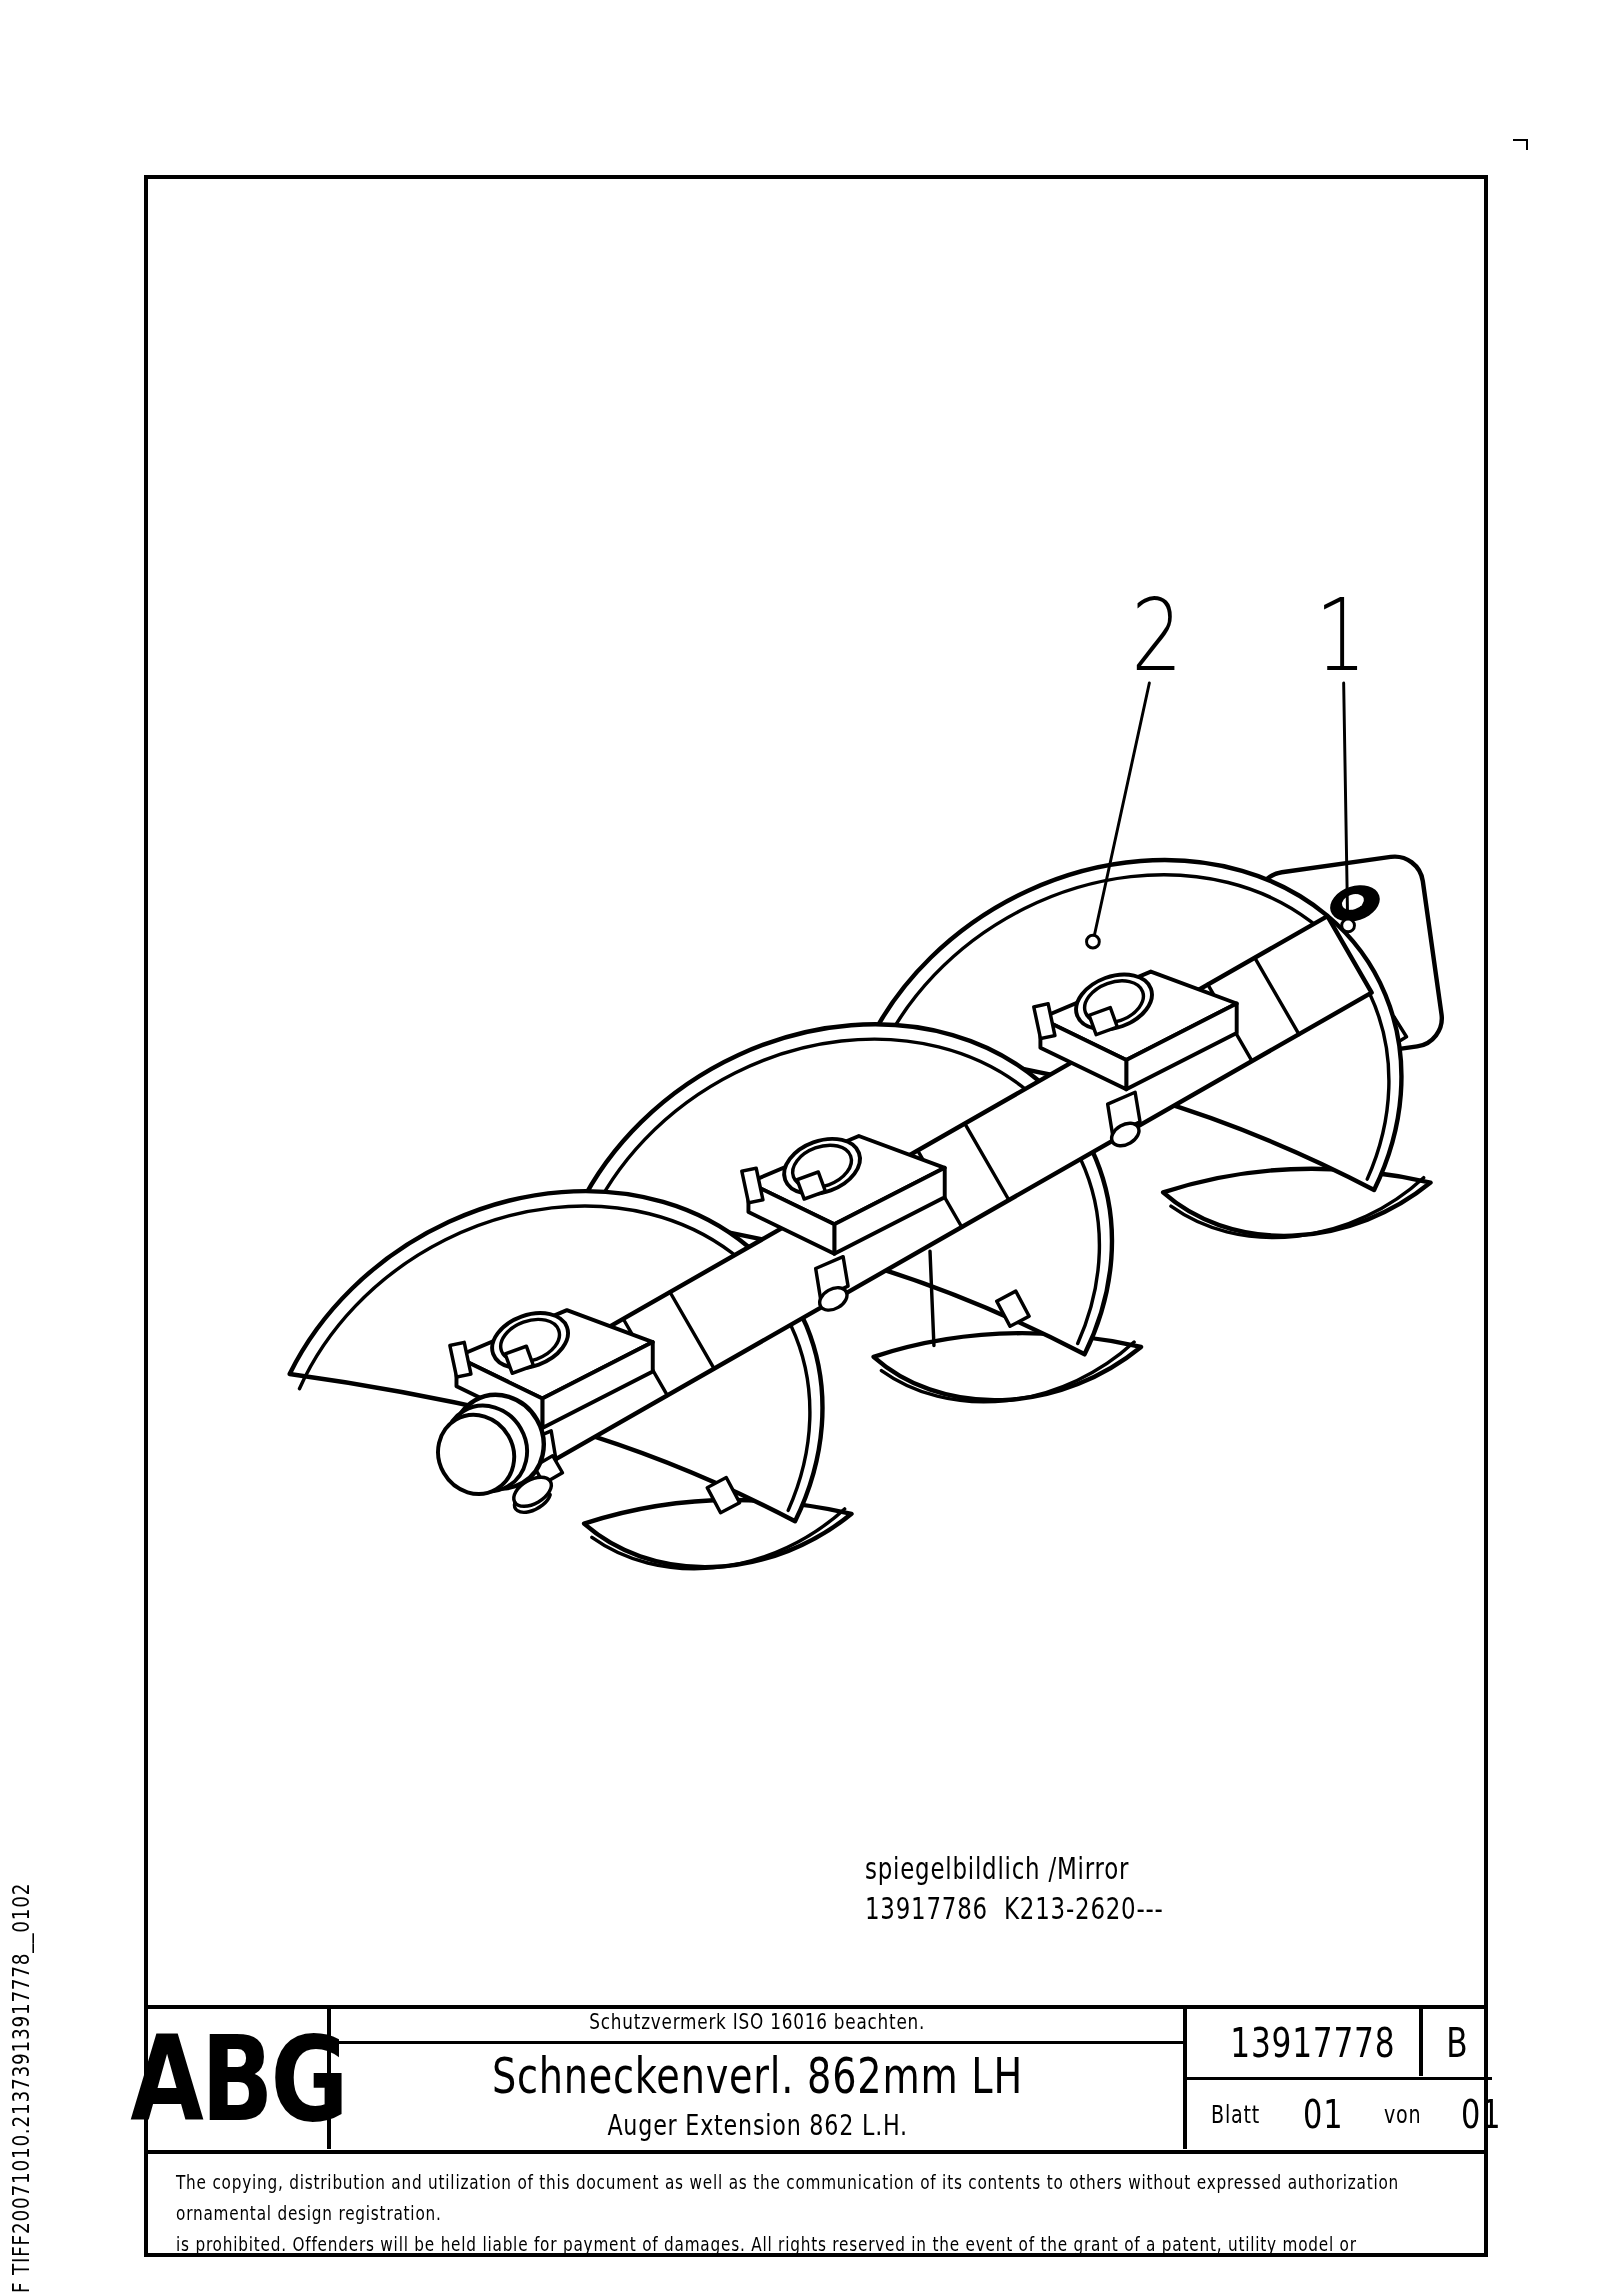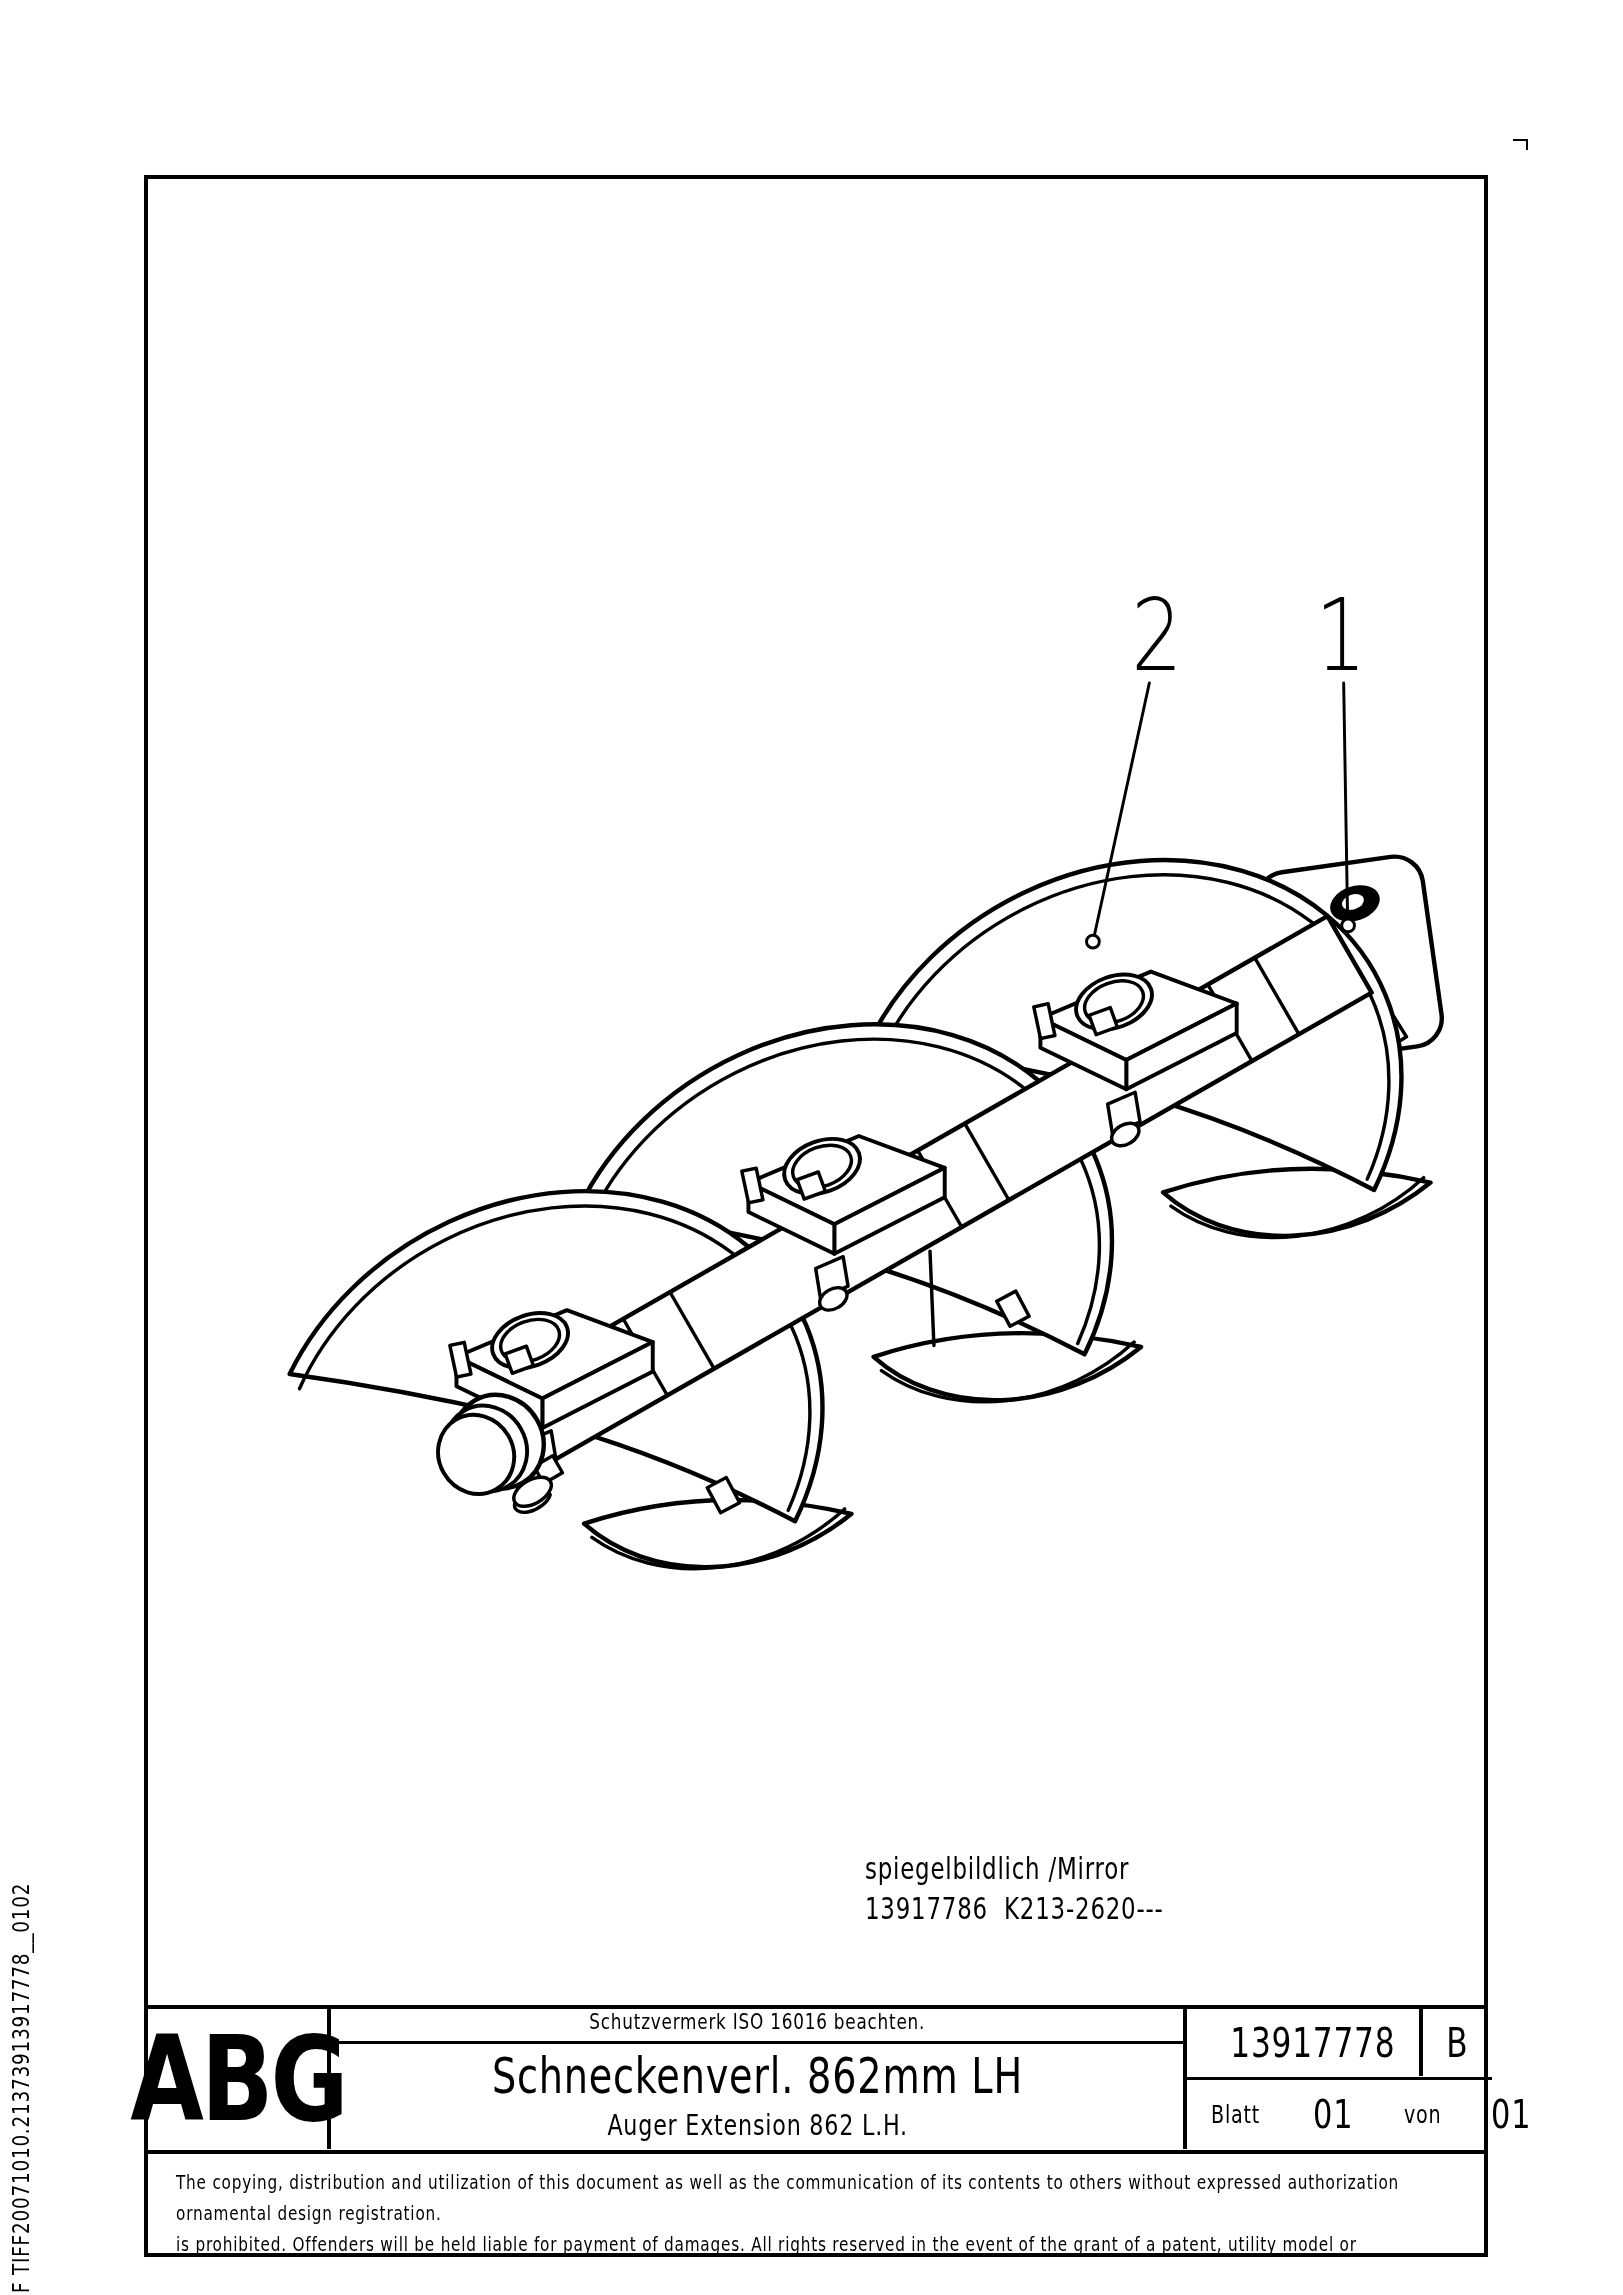--- a/index.html
+++ b/index.html
@@ -79,21 +79,20 @@
   }
   .tb-rev {
     position:absolute; left:236px; top:0; right:0; height:67px;
     display:flex; align-items:center; justify-content:center;
     font-size:40px;
   }
   .tb-sheet-row {
     position:absolute; left:0; top:71px; width:100%; height:69px;
     display:flex; align-items:center;
     font-size:24.5px;
-    gap:10px;
   }
   .tb-sheet-row .big { font-size:39px; }
   .sp-a { margin-left:23.6px; } .sp-b { margin-left:29.4px; } .sp-c { margin-left:30px; } .sp-d { margin-left:28.5px; }
 
   
   .disclaimer {
     position:absolute; left:144px; top:2150px;
     width:1344px; height:107px;
     border:4.9px solid #000; box-sizing:border-box;
     padding:12.8px 0 0 27.5px;

